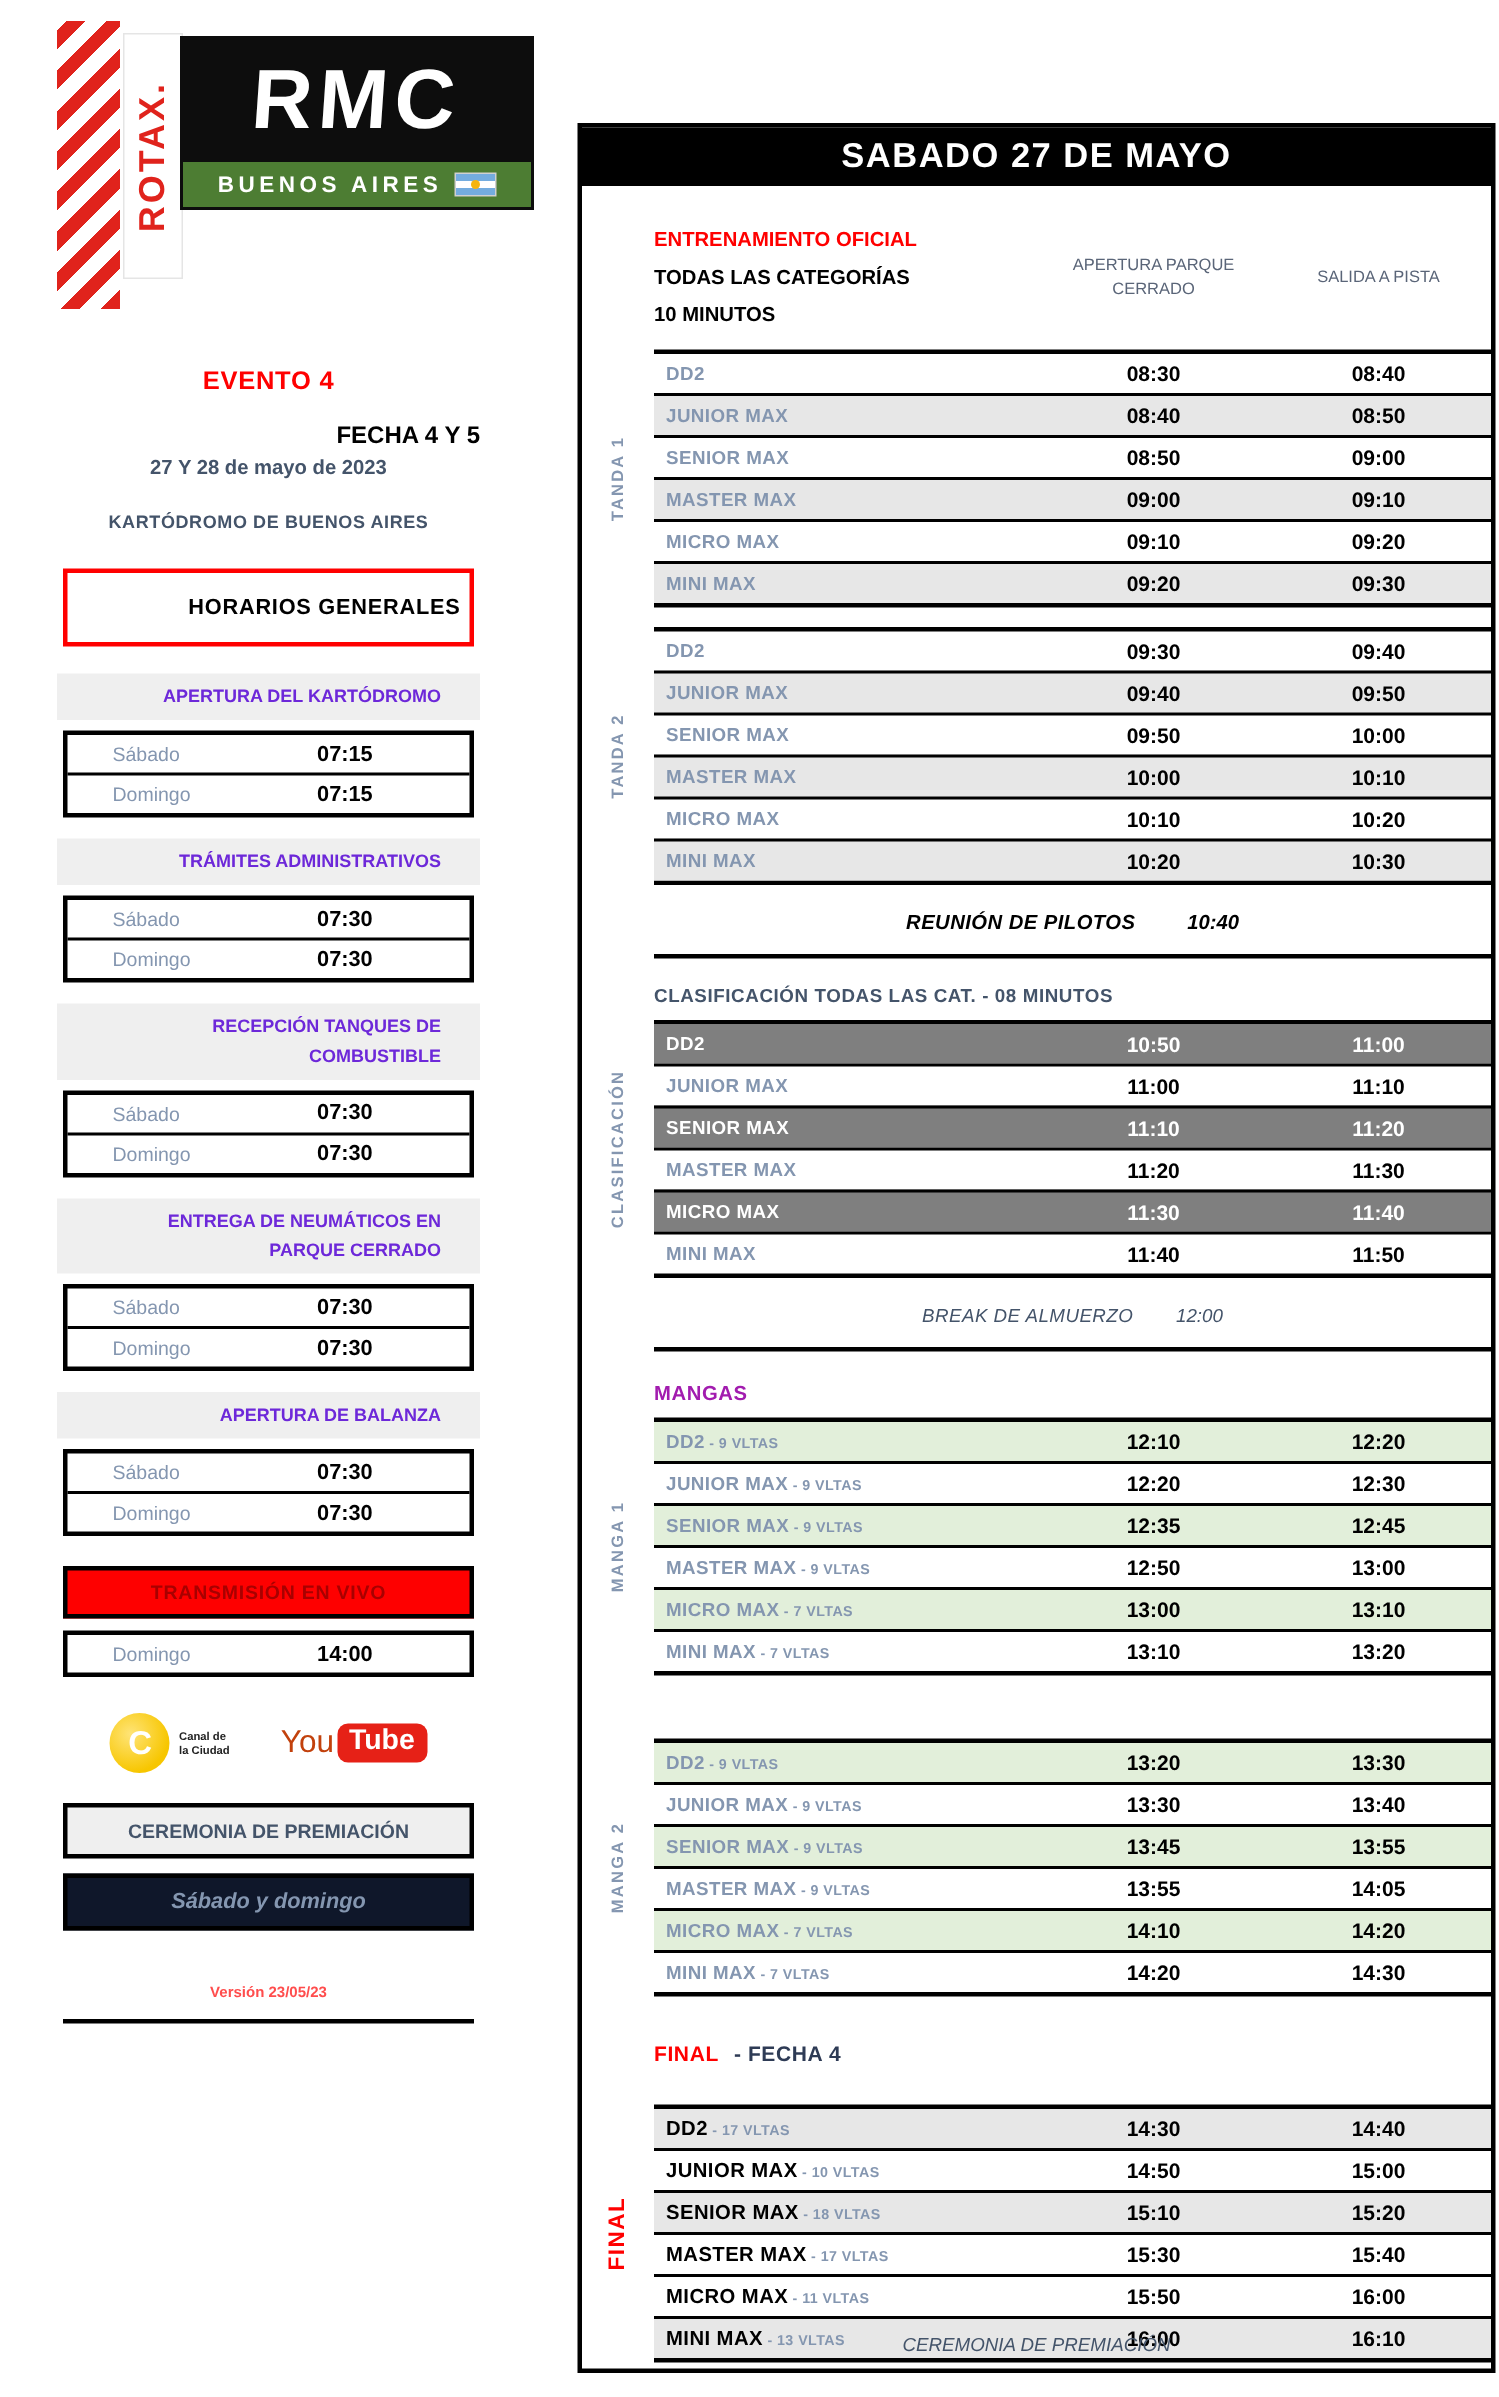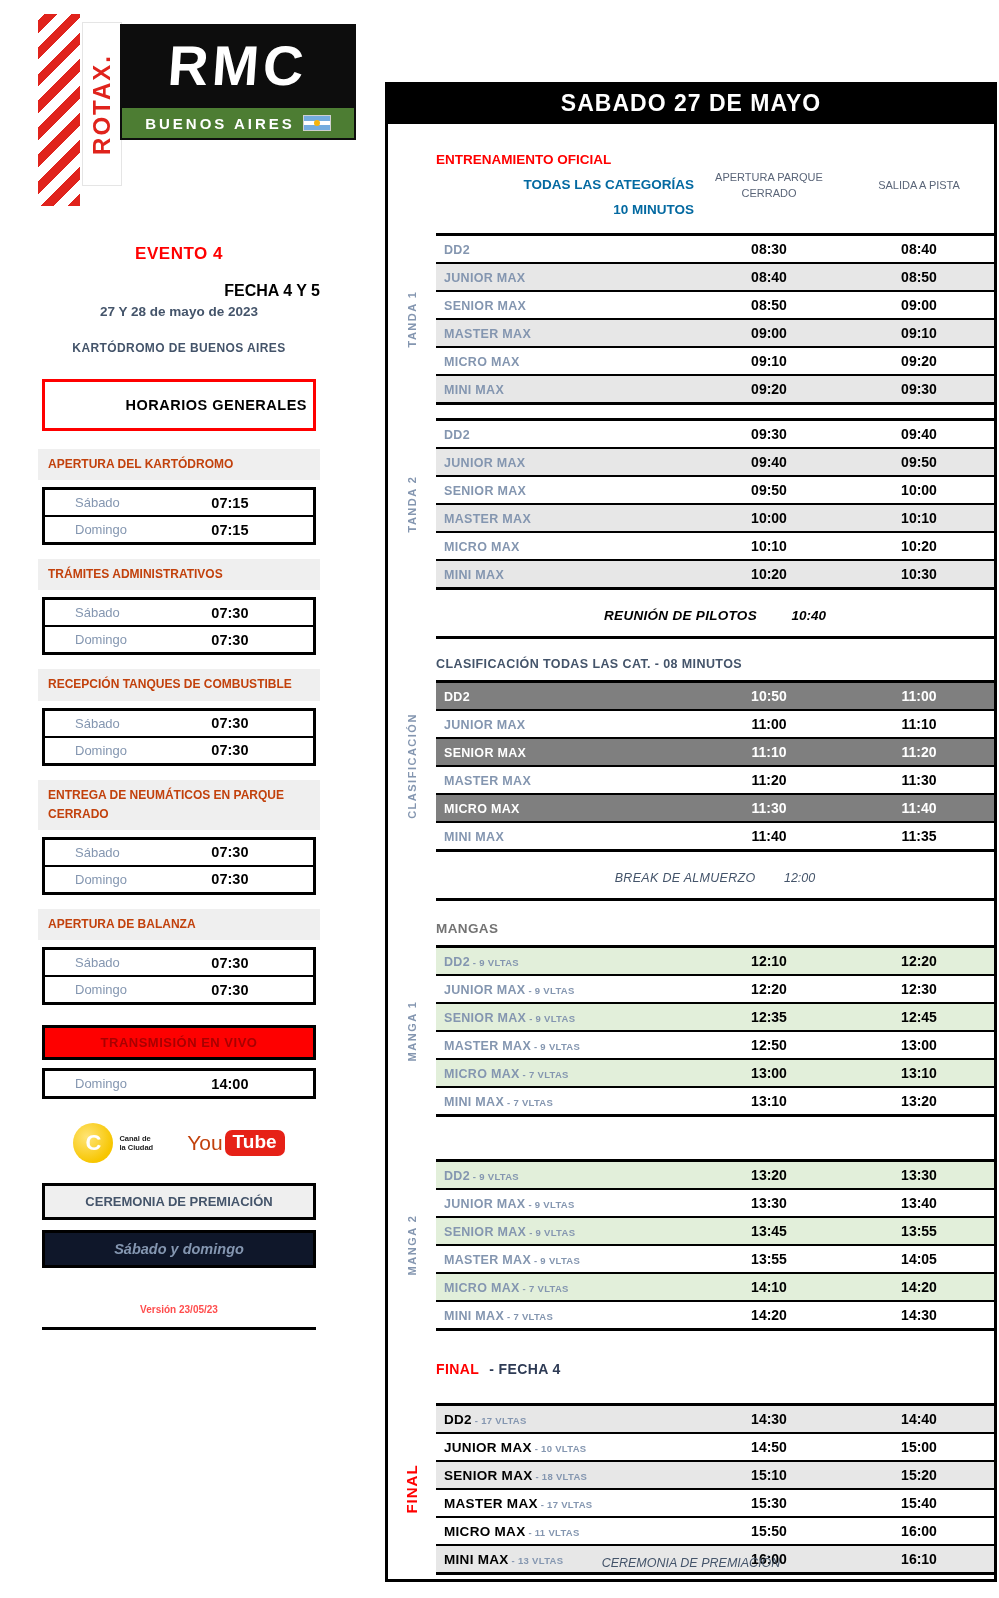--- a/index.html
+++ b/index.html
@@ -27,22 +27,22 @@
     border-radius:50%;background:#f6b40e;}
 
   .evento{color:#ff0000;font-weight:800;font-size:17px;text-align:center;margin:34px 0 18px;letter-spacing:.5px;}
   .fecha{color:#000;font-weight:800;font-size:16px;text-align:right;margin:6px 0 2px;}
   .dates{color:#44546a;font-weight:700;font-size:13.5px;text-align:center;margin:4px 0 22px;}
   .venue{color:#44546a;font-weight:700;font-size:12px;text-align:center;margin:0 0 24px;letter-spacing:.4px;}
 
   .hg-box{border:3px solid #ff0000;padding:15px 6px;text-align:right;font-weight:800;font-size:14.5px;
     color:#000;margin:0 4px 18px;letter-spacing:.5px;}
 
-  .sec-header{background:#efefef;color:#c2410c;font-weight:700;font-size:12px;text-align:left;
-    padding:6px 10px;margin:14px 0 7px;line-height:1.6;}
+  .sec-header{background:#efefef;color:#6d28d9;font-weight:700;font-size:12px;text-align:right;
+    padding:6px 26px;margin:14px 0 7px;line-height:1.6;}
   .kv-table{border:3px solid #000;margin:0 4px;}
   .krow{display:flex;align-items:center;height:25px;}
   .krow + .krow{border-top:2px solid #000;}
   .klabel{width:50%;padding-left:30px;box-sizing:border-box;color:#8496b0;font-size:13px;}
   .ktime{width:38%;text-align:center;font-weight:800;font-size:14.5px;color:#000;}
 
   .live-banner{border:3px solid #000;background:#fe0000;color:#a80000;font-weight:800;font-size:13px;
     text-align:center;padding:7px 0;margin:20px 4px 8px;letter-spacing:.5px;}
 
   .logos{display:flex;align-items:center;gap:34px;justify-content:center;margin:24px 0 20px;}
@@ -63,21 +63,21 @@
 
   
   .panel{position:absolute;left:385px;top:82px;width:612px;height:1500px;border:3px solid #000;
     box-sizing:border-box;background:#fff;}
   .panel-header{background:#000;color:#fff;font-weight:800;font-size:23px;text-align:center;
     padding:5px 0 7px;letter-spacing:1px;}
 
   .train-row{display:flex;margin:24px 0 10px 48px;}
   .train-left{flex:1;font-weight:800;font-size:13.5px;line-height:1.85;}
   .train-l1{color:#ff0000;}
-  .train-l2,.train-l3{color:#0369a1;text-align:right;}
+  .train-l2,.train-l3{color:#000000;}
   .colhead{width:150px;display:flex;align-items:center;justify-content:center;text-align:center;
     color:#5a6578;font-size:11px;line-height:1.5;padding:0 18px;box-sizing:border-box;}
 
   .table-wrap{position:relative;margin-left:48px;}
   .vlabel{position:absolute;left:-84px;top:50%;margin-top:-8px;width:120px;height:16px;line-height:16px;
     text-align:center;transform:rotate(-90deg);font-size:11px;font-weight:700;color:#8496b0;
     letter-spacing:1.5px;white-space:nowrap;}
   .vlabel.final-label{color:#ff0000;font-size:15px;font-weight:900;letter-spacing:1px;}
 
   .sched-table{border-top:3px solid #000;border-bottom:3px solid #000;}
@@ -94,21 +94,21 @@
   .t-final .cname{color:#000;font-size:13.5px;font-weight:900;}
 
   .divider-row{margin-left:48px;border-bottom:3px solid #000;text-align:center;
     padding:16px 0 12px;}
   .reunion-text{font-weight:800;font-style:italic;font-size:13.5px;color:#000;letter-spacing:.3px;}
   .reunion-time{font-weight:800;font-style:italic;font-size:13.5px;color:#000;margin-left:30px;}
   .lunch-text{font-style:italic;font-size:12.5px;color:#44546a;letter-spacing:.3px;}
   .lunch-time{font-style:italic;font-size:12.5px;color:#44546a;margin-left:24px;}
 
   .clas-header{margin:18px 0 9px 48px;color:#44546a;font-weight:800;font-size:12.5px;letter-spacing:.4px;}
-  .mangas-title{margin:20px 0 9px 48px;color:#737373;font-weight:800;font-size:13.5px;letter-spacing:.4px;}
+  .mangas-title{margin:20px 0 9px 48px;color:#a21caf;font-weight:800;font-size:13.5px;letter-spacing:.4px;}
   .gap40{height:42px;}
   .final-title{margin:30px 0 26px 48px;font-weight:800;font-size:14px;letter-spacing:.4px;}
   .final-title .ft-red{color:#ff0000;}
   .final-title .ft-rest{color:#2e3b55;margin-left:6px;text-align:right;}
 
   .panel-footer{position:absolute;left:0;right:0;bottom:0;text-align:center;font-style:italic;
     color:#44546a;font-size:12.5px;padding:7px 0 9px;}
 </style>
 </head>
 <body>
@@ -343,21 +343,21 @@
             <div class="ttime">11:30</div>
           </div>
           <div class="trow shade-dark">
             <div class="tcat"><span class="cname">MICRO MAX</span></div>
             <div class="ttime">11:30</div>
             <div class="ttime">11:40</div>
           </div>
           <div class="trow">
             <div class="tcat"><span class="cname">MINI MAX</span></div>
             <div class="ttime">11:40</div>
-            <div class="ttime">11:35</div>
+            <div class="ttime">11:50</div>
           </div>
         </div>
     </div>
 
     <div class="divider-row">
       <span class="lunch-text">BREAK DE ALMUERZO</span>
       <span class="lunch-time">12:00</span>
     </div>
 
     <div class="mangas-title">MANGAS</div>

